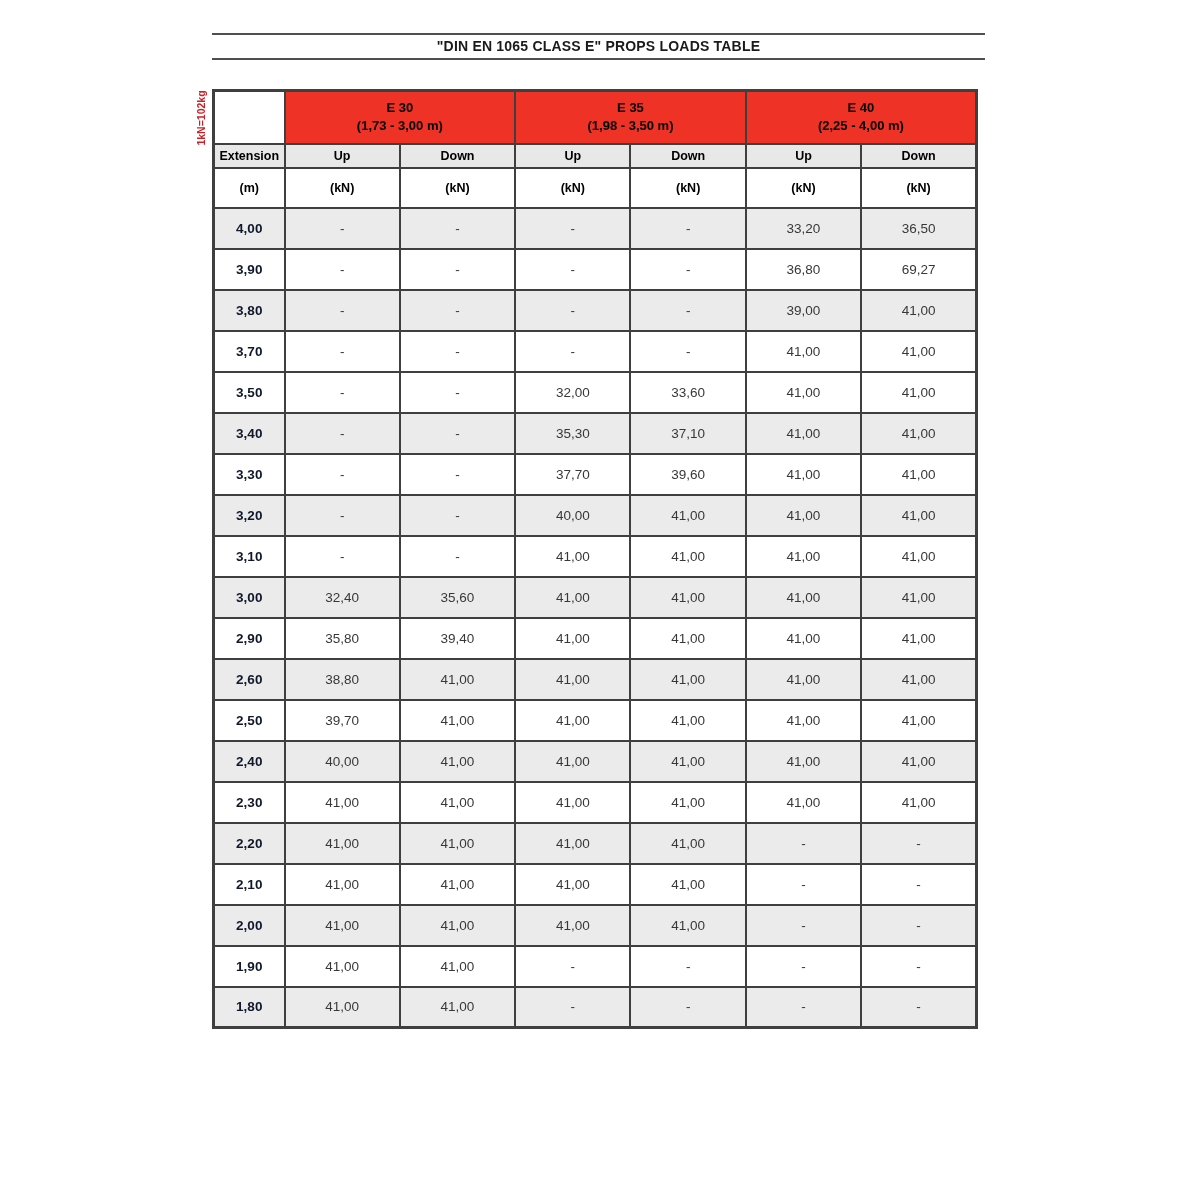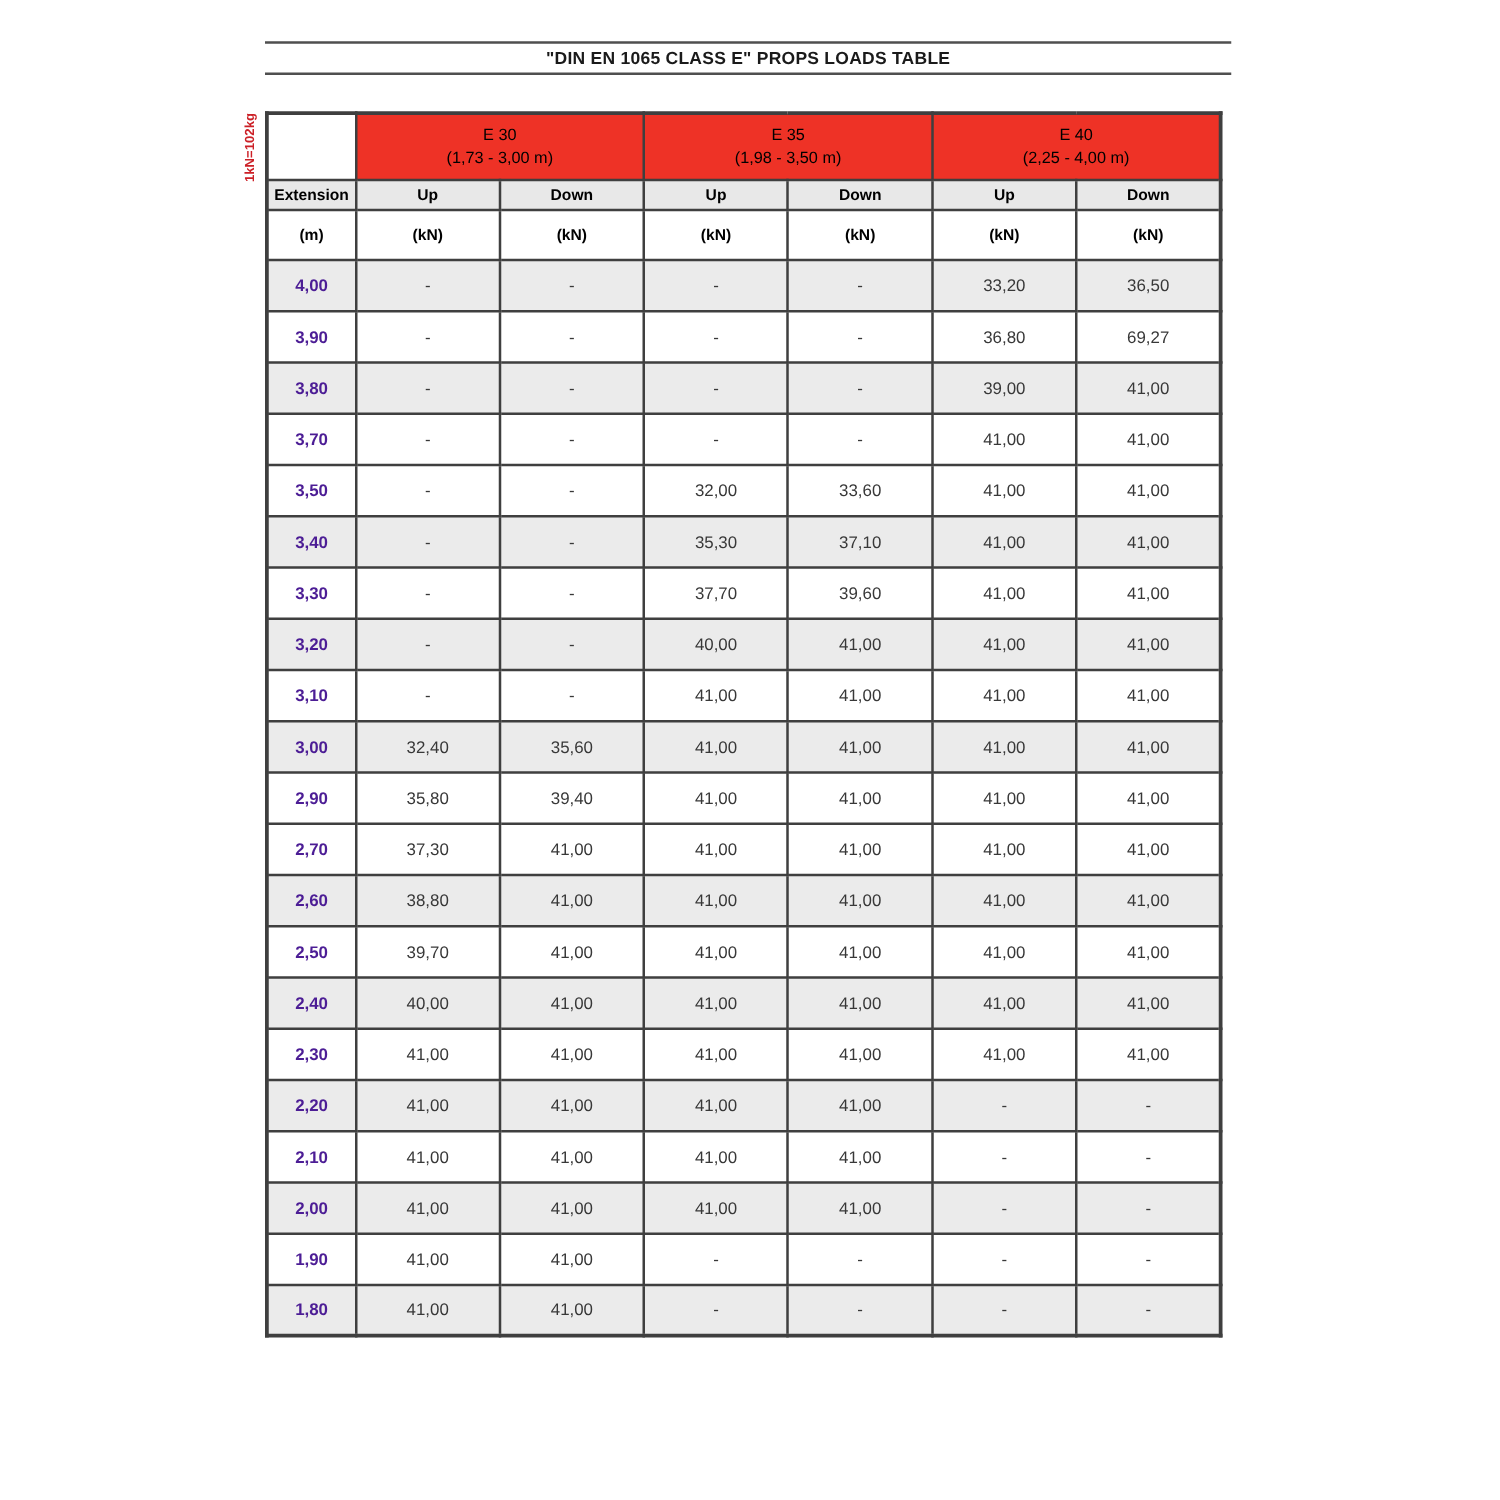--- a/index.html
+++ b/index.html
@@ -61,21 +61,21 @@
   td,th{
     border:2px solid var(--border);
     text-align:center;
     vertical-align:middle;
     font-size:13.5px;
     padding:0 2px;
   }
   tr.group-row th{
     height:53px;
     background:var(--header-red);
-    font-weight:normal;
+    font-weight:bold;
     color:#000;
     line-height:1.4;
     font-size:13px;
   }
   tr.group-row th.corner{background:#ffffff;}
   tr.head-row th{
     height:24px;
     background:var(--header-gray);
     font-weight:bold;
     font-size:12.5px;
@@ -87,21 +87,21 @@
     font-size:12.5px;
   }
   tbody td{
     height:41px;
     background:#ffffff;
     color:var(--data-text);
   }
   tbody tr.alt td{background:var(--row-alt);}
   tbody td.ext{
     font-weight:bold;
-    color:#4c1d95;
+    color:#0f172a;
   }
 </style>
 </head>
 <body>
 
 <div class="sheet">
 
   <div class="title-block">
     <h1>"DIN EN 1065 CLASS E" PROPS LOADS TABLE</h1>
   </div>
@@ -250,29 +250,20 @@
           </tr>
           <tr>
             <td class="ext">2,90</td>
             <td>35,80</td>
             <td>39,40</td>
             <td>41,00</td>
             <td>41,00</td>
             <td>41,00</td>
             <td>41,00</td>
           </tr>
-          <tr>
-            <td class="ext">2,70</td>
-            <td>37,30</td>
-            <td>41,00</td>
-            <td>41,00</td>
-            <td>41,00</td>
-            <td>41,00</td>
-            <td>41,00</td>
-          </tr>
           <tr class="alt">
             <td class="ext">2,60</td>
             <td>38,80</td>
             <td>41,00</td>
             <td>41,00</td>
             <td>41,00</td>
             <td>41,00</td>
             <td>41,00</td>
           </tr>
           <tr>

